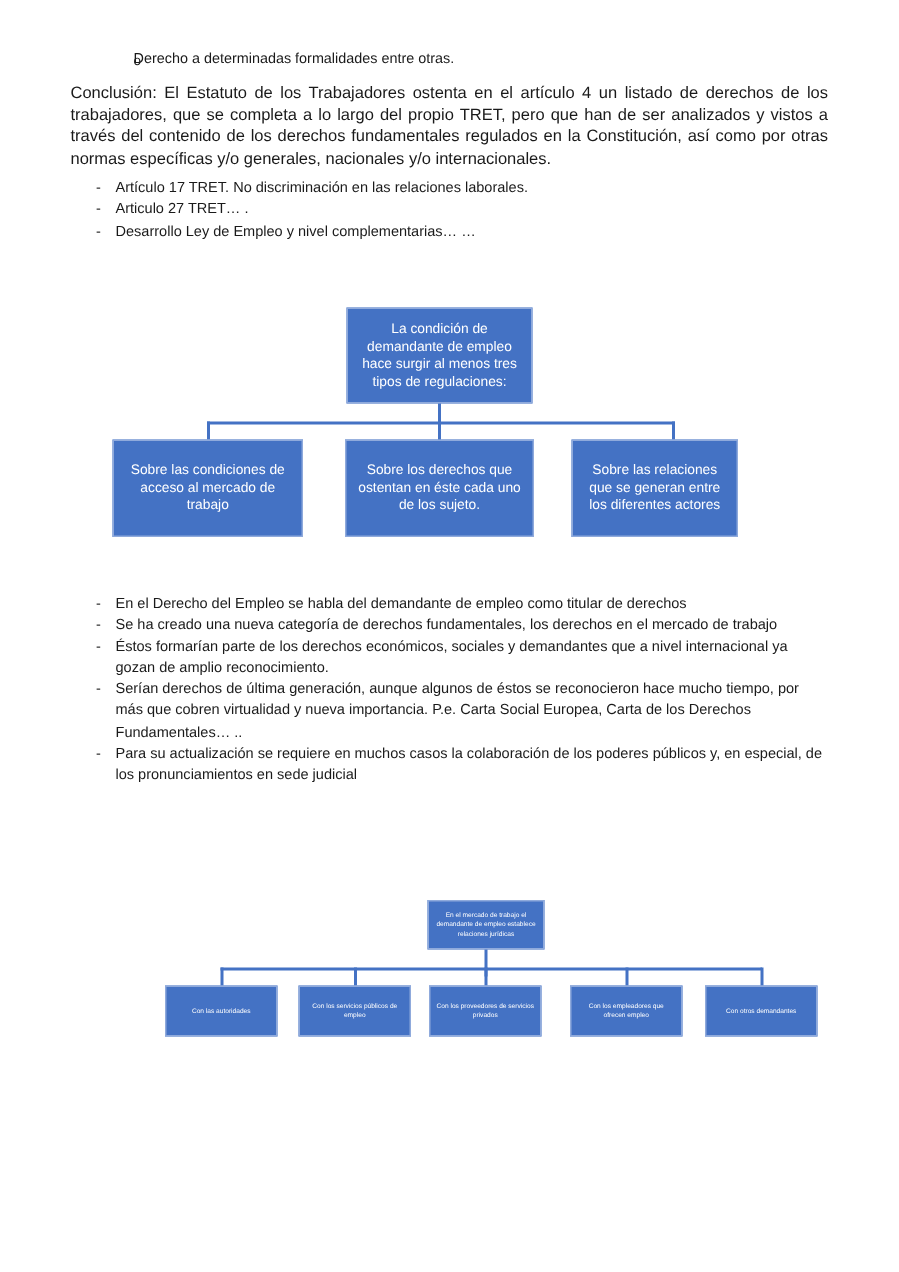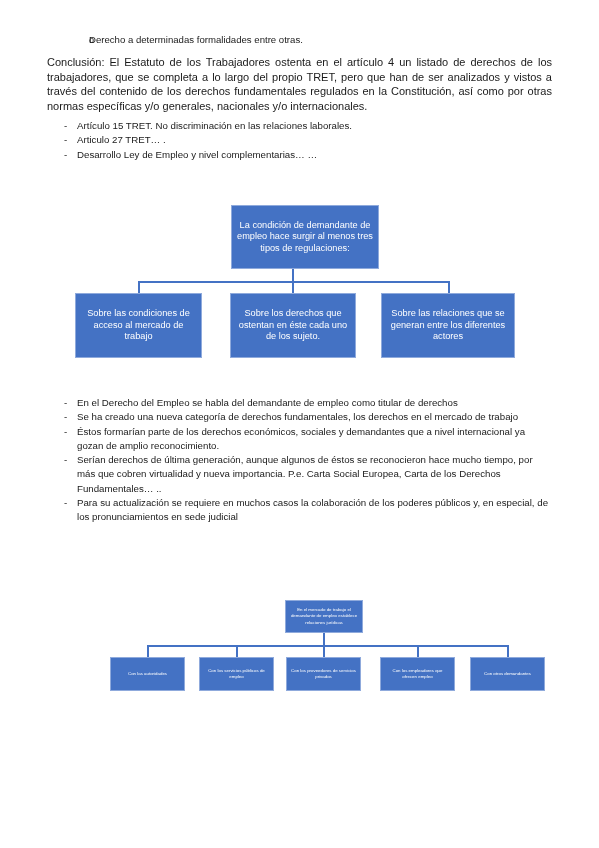--- a/index.html
+++ b/index.html
@@ -111,51 +111,51 @@
   <div class="sub-bullet-row">
     <div class="sub-bullet-marker">o</div>
     <div class="sub-bullet-text">Derecho a determinadas formalidades entre otras.</div>
   </div>
 
   <div class="para" style="top:55px;">Conclusión: El Estatuto de los Trabajadores ostenta en el artículo 4 un listado de derechos de los trabajadores, que se completa a lo largo del propio TRET, pero que han de ser analizados y vistos a través del contenido de los derechos fundamentales regulados en la Constitución, así como por otras normas específicas y/o generales, nacionales y/o internacionales.</div>
 
   <ul class="dash-list" style="top:119px;">
     <li class="dash-item">
       <span class="dash-marker">-</span>
-      <span class="dash-body">Artículo 15 TRET. No discriminación en las relaciones laborales.</span>
+      <span class="dash-body">Artículo 17 TRET. No discriminación en las relaciones laborales.</span>
     </li>
     <li class="dash-item">
       <span class="dash-marker">-</span>
       <span class="dash-body">Articulo 27 TRET… .</span>
     </li>
     <li class="dash-item">
       <span class="dash-marker">-</span>
       <span class="dash-body">Desarrollo Ley de Empleo y nivel complementarias… …</span>
     </li>
   </ul>
 
   <div class="diagram" id="diagram-one" style="left:0px; top:0px; width:599px; height:380px;">
 
-    <div class="node" style="left:231px; top:205px; width:148px; height:64px;">
+    <div class="node" style="left:231px; top:205px; width:124px; height:64px;">
       <span>La condición de demandante de empleo hace surgir al menos tres tipos de regulaciones:</span>
     </div>
 
     <div class="connector v" style="left:292px; top:269px; height:24px;"></div>
     <div class="connector h" style="left:138px; top:281px; width:312px;"></div>
     <div class="connector v" style="left:138px; top:281px; height:12px;"></div>
     <div class="connector v" style="left:292px; top:281px; height:12px;"></div>
     <div class="connector v" style="left:448px; top:281px; height:12px;"></div>
 
     <div class="node" style="left:230px; top:293px; width:126px; height:65px;">
       <span>Sobre los derechos que ostentan en éste cada uno de los sujeto.</span>
     </div>
     <div class="node" style="left:75px; top:293px; width:127px; height:65px;">
       <span>Sobre las condiciones de acceso al mercado de trabajo</span>
     </div>
-    <div class="node" style="left:381px; top:293px; width:134px; height:65px;">
+    <div class="node" style="left:381px; top:293px; width:111px; height:65px;">
       <span>Sobre las relaciones que se generan entre los diferentes actores</span>
     </div>
   </div>
 
   <ul class="dash-list" style="top:396px;">
     <li class="dash-item">
       <span class="dash-marker">-</span>
       <span class="dash-body">En el Derecho del Empleo se habla del demandante de empleo como titular de derechos</span>
     </li>
     <li class="dash-item">

